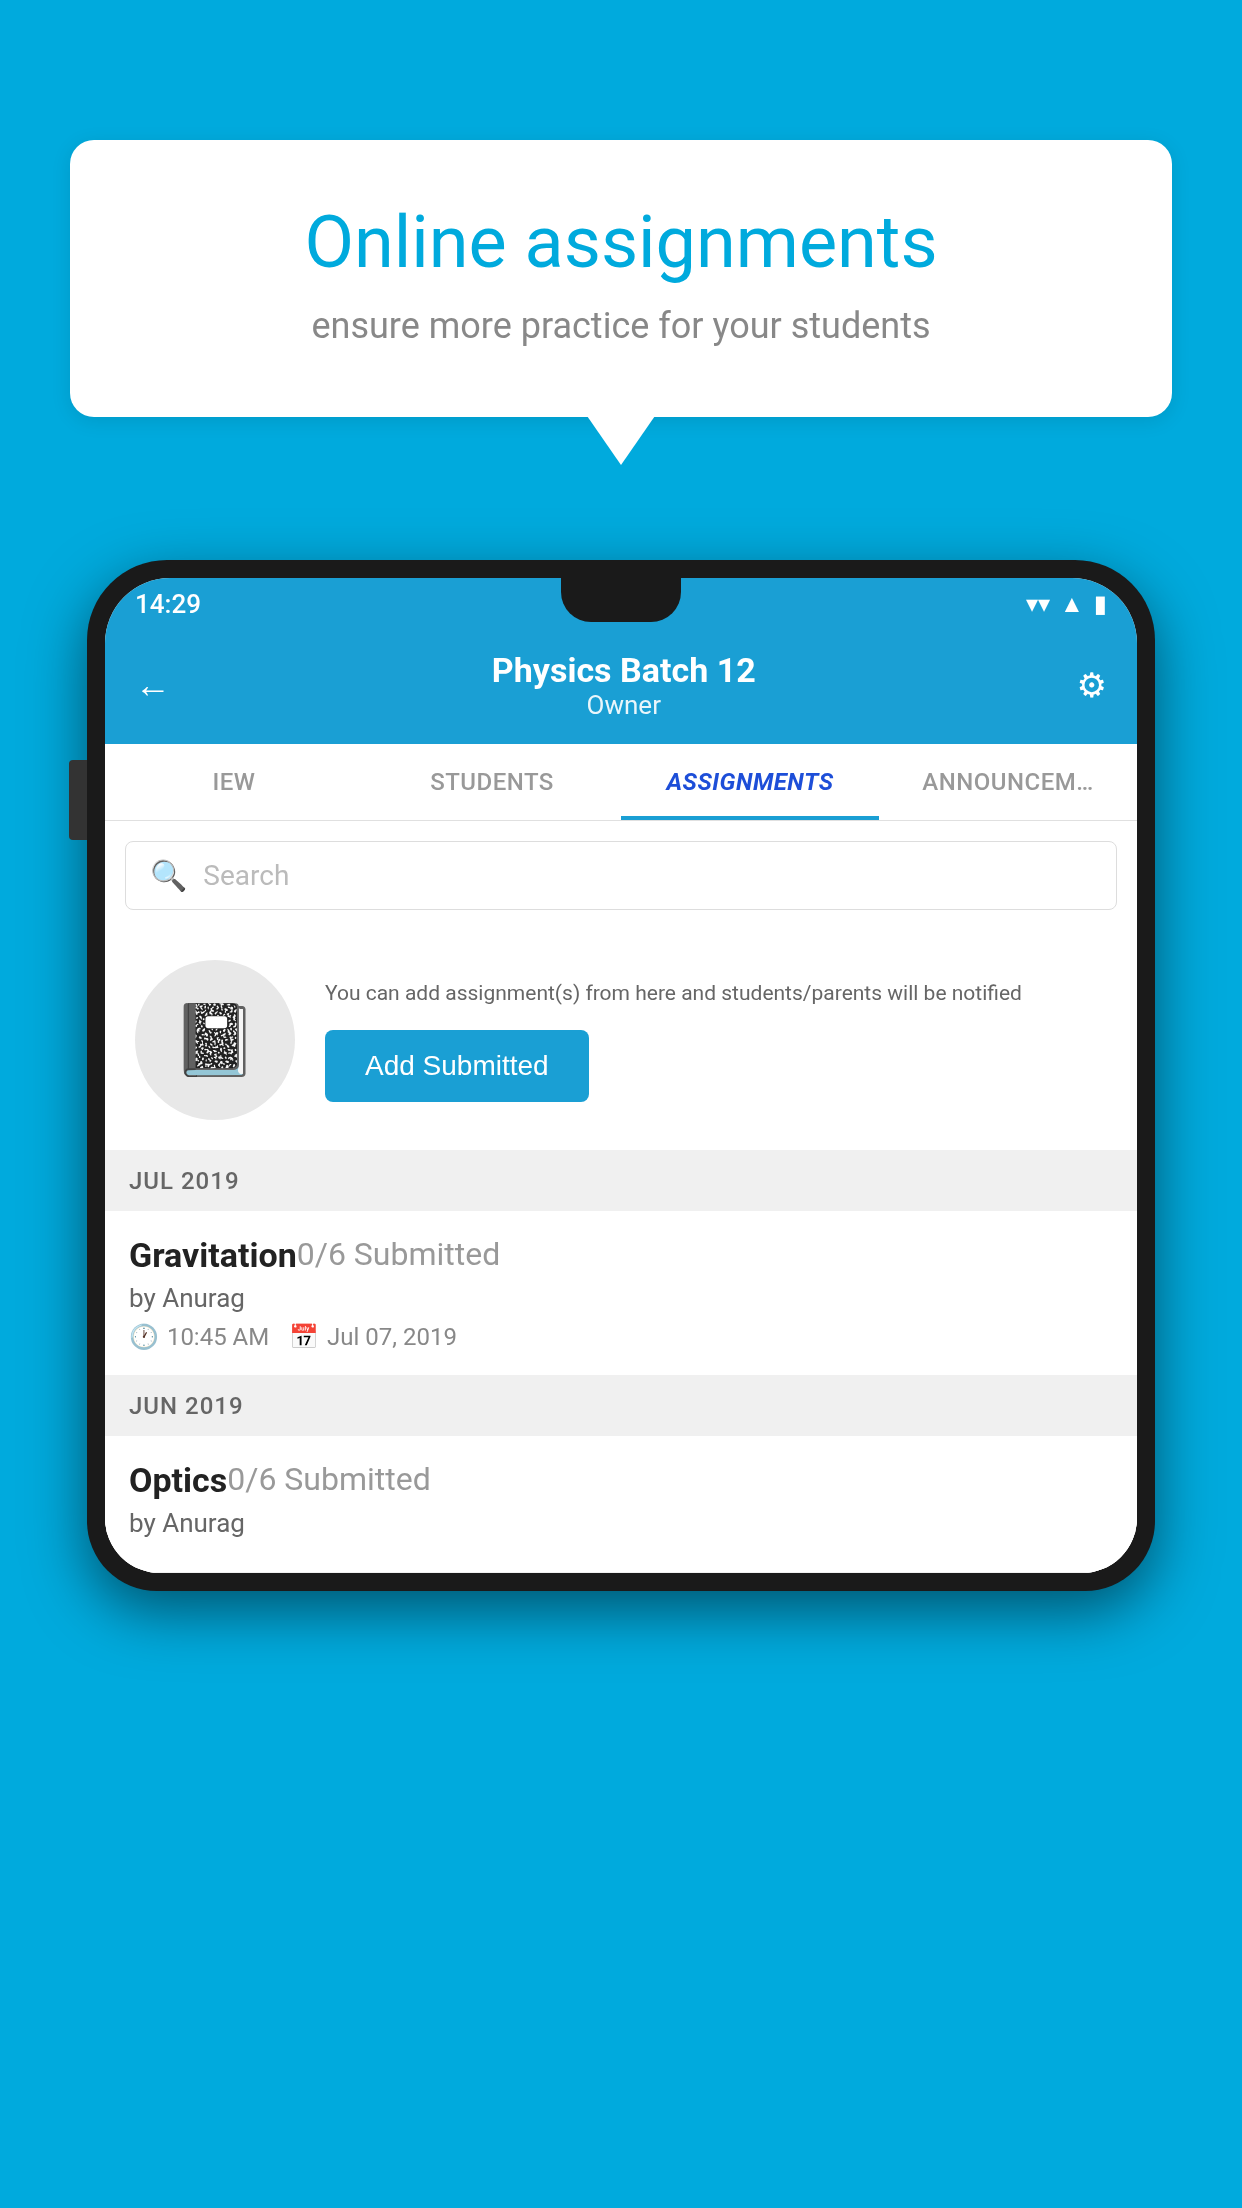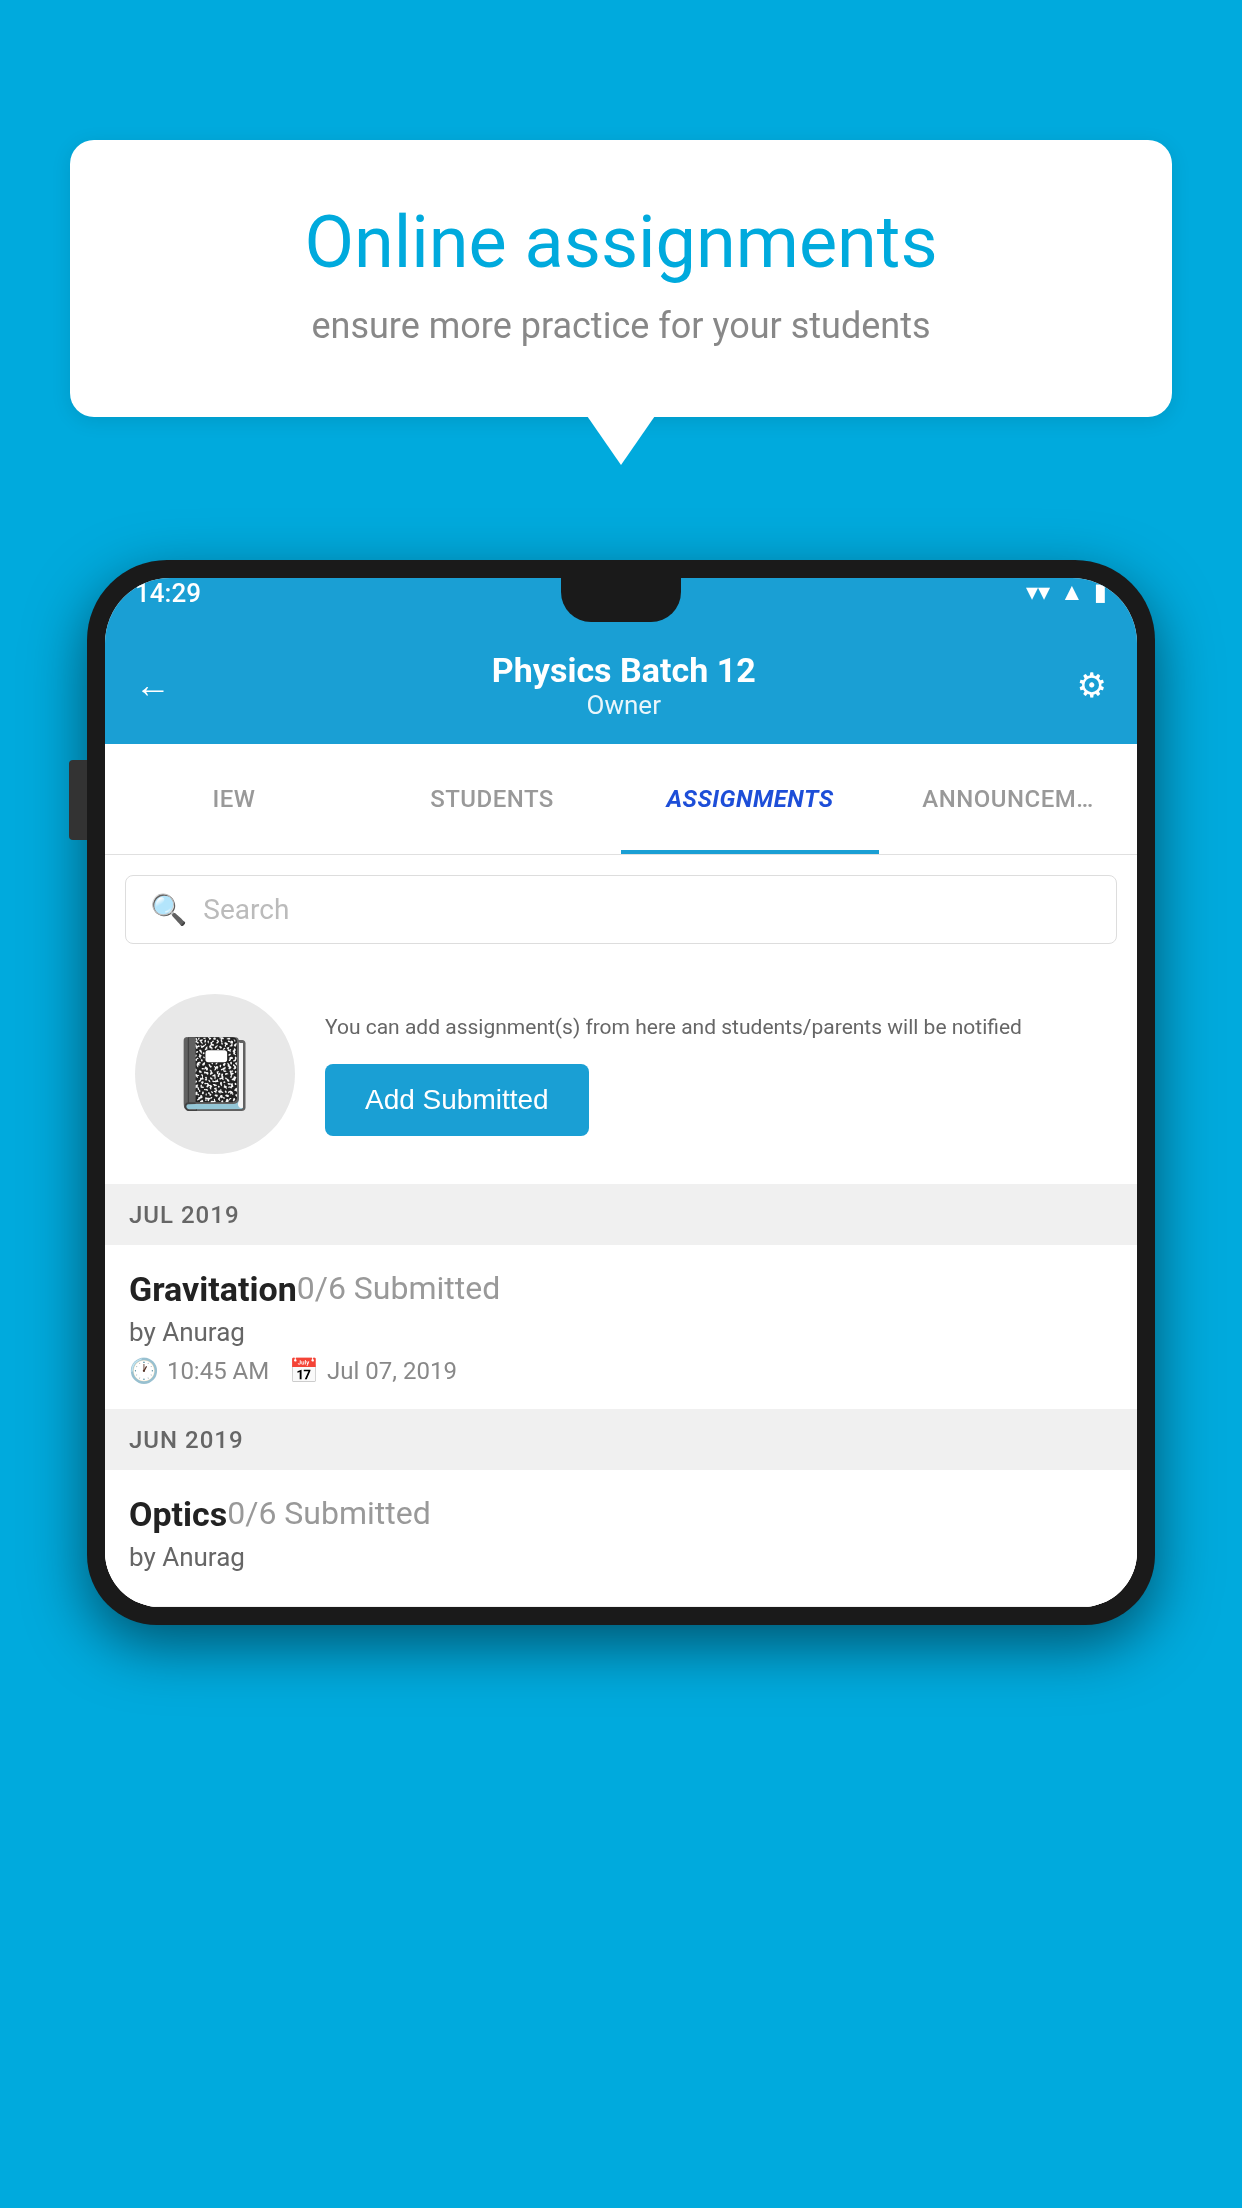--- a/index.html
+++ b/index.html
@@ -91,21 +91,21 @@
       border-radius: 65px 65px 55px 55px;
       overflow: hidden;
       position: relative;
     }
 
     
     .status-bar {
       background: #1a9fd4;
       height: 52px;
       display: flex;
-      align-items: flex-start;
+      align-items: center;
       justify-content: space-between;
       padding: 0 30px;
       position: relative;
     }
 
     .status-time {
       color: white;
       font-size: 26px;
       font-weight: 500;
     }
@@ -175,21 +175,21 @@
     .tabs-bar {
       background: white;
       display: flex;
       border-bottom: 1px solid #e0e0e0;
       overflow: hidden;
     }
 
     .tab-item {
       flex: 1;
       text-align: center;
-      padding: 41px 10px;
+      padding: 24px 10px;
       font-size: 24px;
       font-weight: 500;
       color: #999;
       letter-spacing: 0.5px;
       cursor: pointer;
       position: relative;
     }
 
     .tab-item.active {
       color: #1d4ed8;

